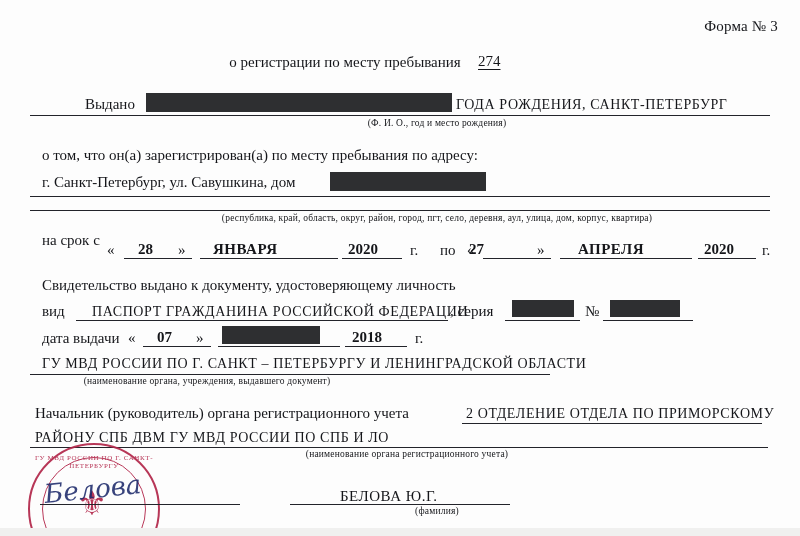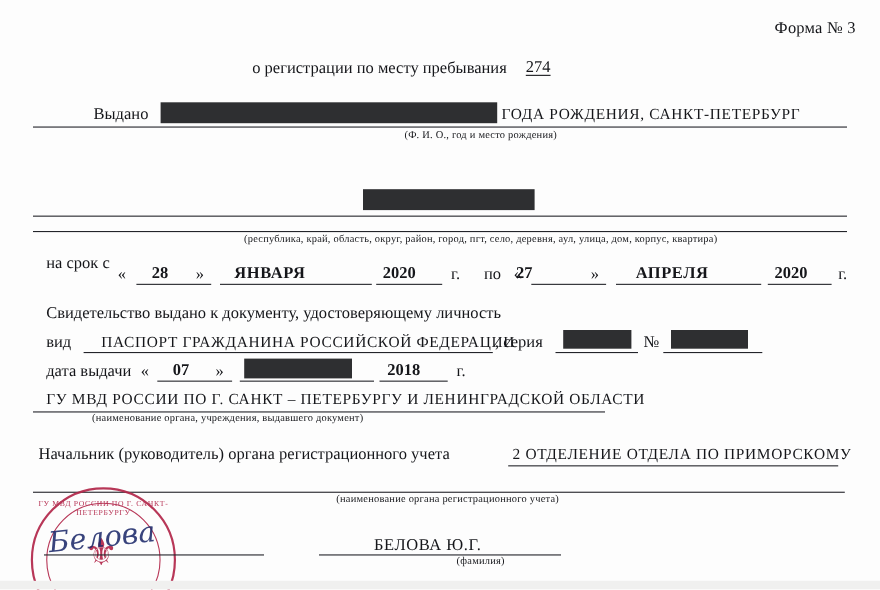--- a/index.html
+++ b/index.html
@@ -155,21 +155,23 @@
 
   <div class="row" style="left:85px; top:96px;">Выдано</div>
   <div class="redact" style="left:146px; top:93px; width:306px; height:19px;"></div>
   <div class="row small-caps" style="left:456px; top:97px;">ГОДА РОЖДЕНИЯ, САНКТ-ПЕТЕРБУРГ</div>
   <div class="line" style="left:30px; top:115px; width:740px;"></div>
 
   <div style="position:absolute; left:0; top:118px; width:800px;">
     <div class="hint">(Ф. И. О., год и место рождения)</div>
   </div>
 
-
+  <div class="row" style="left:42px; top:147px;">о том, что он(а) зарегистрирован(а) по месту пребывания по адресу:</div>
+
+  <div class="row" style="left:42px; top:174px;">г. Санкт-Петербург, ул. Савушкина, дом</div>
   <div class="redact" style="left:330px; top:172px; width:156px; height:19px;"></div>
   <div class="line" style="left:30px; top:196px; width:740px;"></div>
   <div class="line" style="left:30px; top:210px; width:740px;"></div>
 
   <div style="position:absolute; left:0; top:213px; width:800px;">
     <div class="hint">(республика, край, область, округ, район, город, пгт, село, деревня, аул, улица, дом, корпус, квартира)</div>
   </div>
 
   <div class="row" style="left:42px; top:232px;">на срок с</div>
   <div class="row" style="left:107px; top:242px;">«</div>
@@ -222,20 +224,21 @@
 
   <div class="row small-caps" style="left:42px; top:356px;">ГУ  МВД  РОССИИ  ПО  Г. САНКТ – ПЕТЕРБУРГУ  И  ЛЕНИНГРАДСКОЙ ОБЛАСТИ</div>
   <div class="line" style="left:30px; top:374px; width:520px;"></div>
   <div style="position:absolute; left:-230px; top:376px; width:800px;">
     <div class="hint">(наименование органа, учреждения, выдавшего документ)</div>
   </div>
 
   <div class="row" style="left:35px; top:405px;">Начальник (руководитель) органа регистрационного учета</div>
   <div class="row small-caps" style="left:466px; top:406px;">2 ОТДЕЛЕНИЕ ОТДЕЛА  ПО ПРИМОРСКОМУ</div>
   <div class="line" style="left:462px; top:423px; width:300px;"></div>
+  <div class="row small-caps" style="left:35px; top:430px;">РАЙОНУ СПБ ДВМ  ГУ  МВД  РОССИИ  ПО СПБ  И  ЛО</div>
   <div class="line" style="left:30px; top:447px; width:738px;"></div>
   <div style="position:absolute; left:-30px; top:449px; width:800px;">
     <div class="hint">(наименование органа регистрационного учета)</div>
   </div>
 
   <div class="stamp">
     <div class="stamp-inner"></div>
     <div class="stamp-text-top">ГУ МВД РОССИИ ПО Г. САНКТ-ПЕТЕРБУРГУ</div>
     <div class="stamp-core">⚜</div>
 

